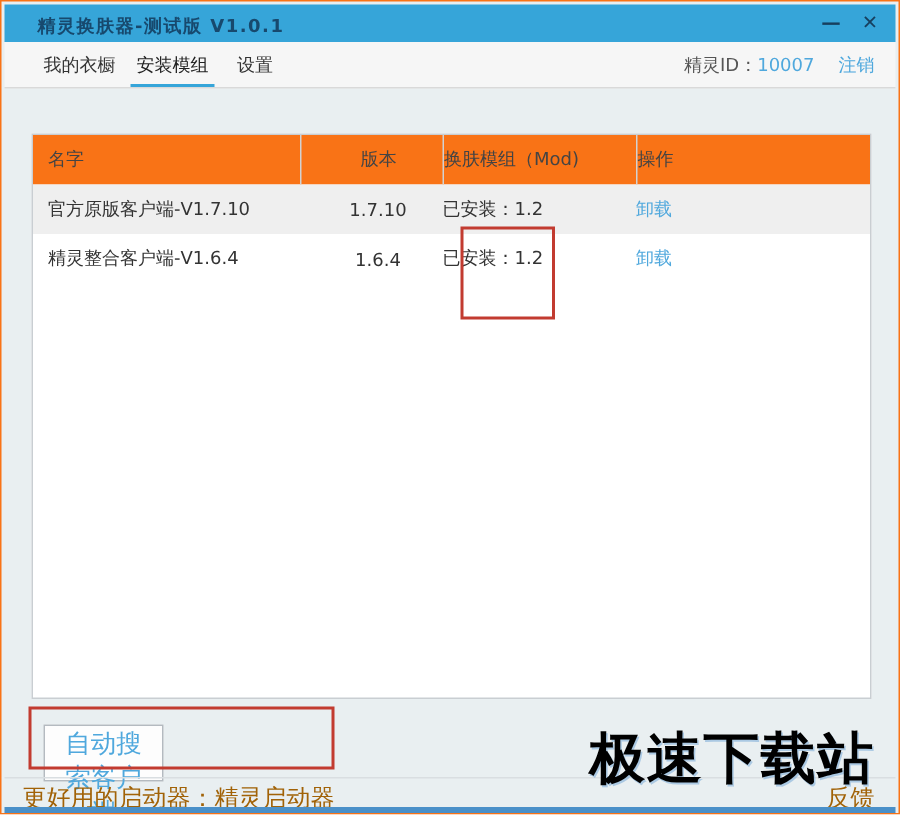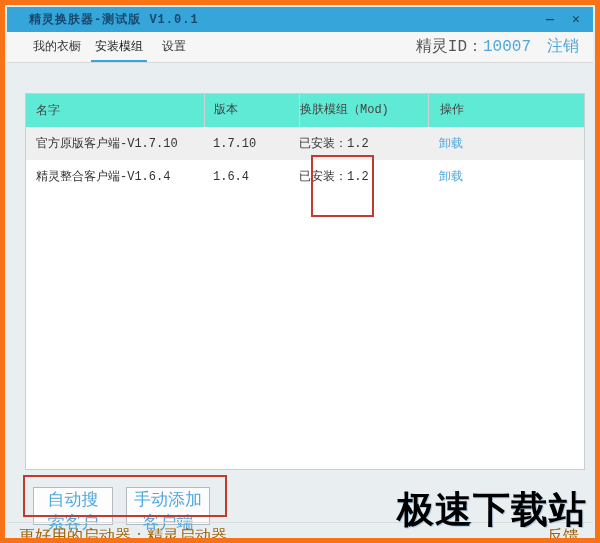--- a/index.html
+++ b/index.html
@@ -1,21 +1,21 @@
 <!DOCTYPE html>
 <html><head>
 <meta charset="utf-8">
 <style>
   * { margin:0; padding:0; box-sizing:border-box; }
   html,body { background:#fff; }
   body { font-family:"DejaVu Sans","Liberation Sans",sans-serif; }
 
   .window {
     position:relative; width:600px; height:543px;
-    background:#e9eff1; border:5px solid #f97316; overflow:hidden;font-family:Liberation Mono, monospace;
+    background:#e9eff1; border:1px solid #f97316; overflow:hidden;
   }
 
   
   .titlebar {
     position:absolute; top:2px; left:2px; right:2px; height:25px;
     background:#36a5d9; line-height:25px;
   }
   .titlebar .title {
     margin-left:22px; font-size:12px; font-weight:bold; color:#17496e;
     letter-spacing:1px;
@@ -35,43 +35,43 @@
   .tab {
     position:absolute; top:0; height:30px; line-height:30px;
     font-size:12px; color:#333; text-align:center; cursor:pointer;
   }
   .tab-1 { left:22px;  width:56px; }
   .tab-2 { left:84px;  width:56px; }
   .tab-3 { left:150px; width:34px; }
   .tab.active { border-bottom:2px solid #36a5d9; color:#222; }
   .account {
     position:absolute; right:14px; top:0; height:30px; line-height:30px;
-    font-size:16px; color:#555;
+    font-size:12px; color:#555;
   }
   .blue { color:#4fa8dd; }
   .logout { margin-left:16px; cursor:pointer; text-decoration:none; }
 
   
   .notice {
     position:absolute; top:65px; left:25px;
     font-size:12px; color:#555;
   }
 
   
   .panel {
     position:absolute; left:20px; top:88px; width:560px; height:377px;
     background:#fff; border:1px solid #c9ced2;
   }
-  .thead { display:flex; height:33px; background:#5eead4; align-items:center;
+  .thead { display:flex; height:33px; background:#f97316; align-items:center;
     font-size:12px; color:#444; }
   .thead .c2,.thead .c3,.thead .c4 { border-left:1px solid #d2d2d2; height:33px; line-height:33px; }
   .c1 { width:178px; padding-left:10px; }
-  .c2 { width:95px;  padding-left:9px; }
+  .c2 { width:95px;  padding-left:9px;text-align:center; }
   .c3 { width:129px; }
-  .c4 { flex:1;      padding-left:11px; }
+  .c4 { flex:1;      }
   .trow { display:flex; height:33px; align-items:center; font-size:12px; color:#333; }
   .trow.alt { background:#efefef; }
   .status-red { color:#d4453d; }
   .action-link { color:#4fa8dd; cursor:pointer; text-decoration:none; }
 
   
   .client-btn {
     position:absolute; top:482px; height:38px;
     background:#fdfdfd; border:1px solid #b4bac0; color:#4fa8dd;
     font-size:17px; font-family:inherit; cursor:pointer; padding:0 6px;
@@ -139,21 +139,20 @@
 
     <div class="trow">
       <div class="c1">精灵整合客户端-V1.6.4</div>
       <div class="c2">1.6.4</div>
       <div class="c3">已安装：1.2</div>
       <div class="c4"><a class="action-link">卸载</a></div>
     </div>
   </div>
 
   <button class="client-btn btn-auto">自动搜索客户端</button>
-  <button class="client-btn btn-manual">手动添加客户端</button>
 
   <div class="anno anno-mod"></div>
   <div class="anno anno-btns"></div>
 
   <div class="watermark">极速下载站</div>
 
   <div class="footer">
     <span class="footer-left">更好用的启动器：精灵启动器</span>
     <a class="footer-right">反馈</a>
   </div>

